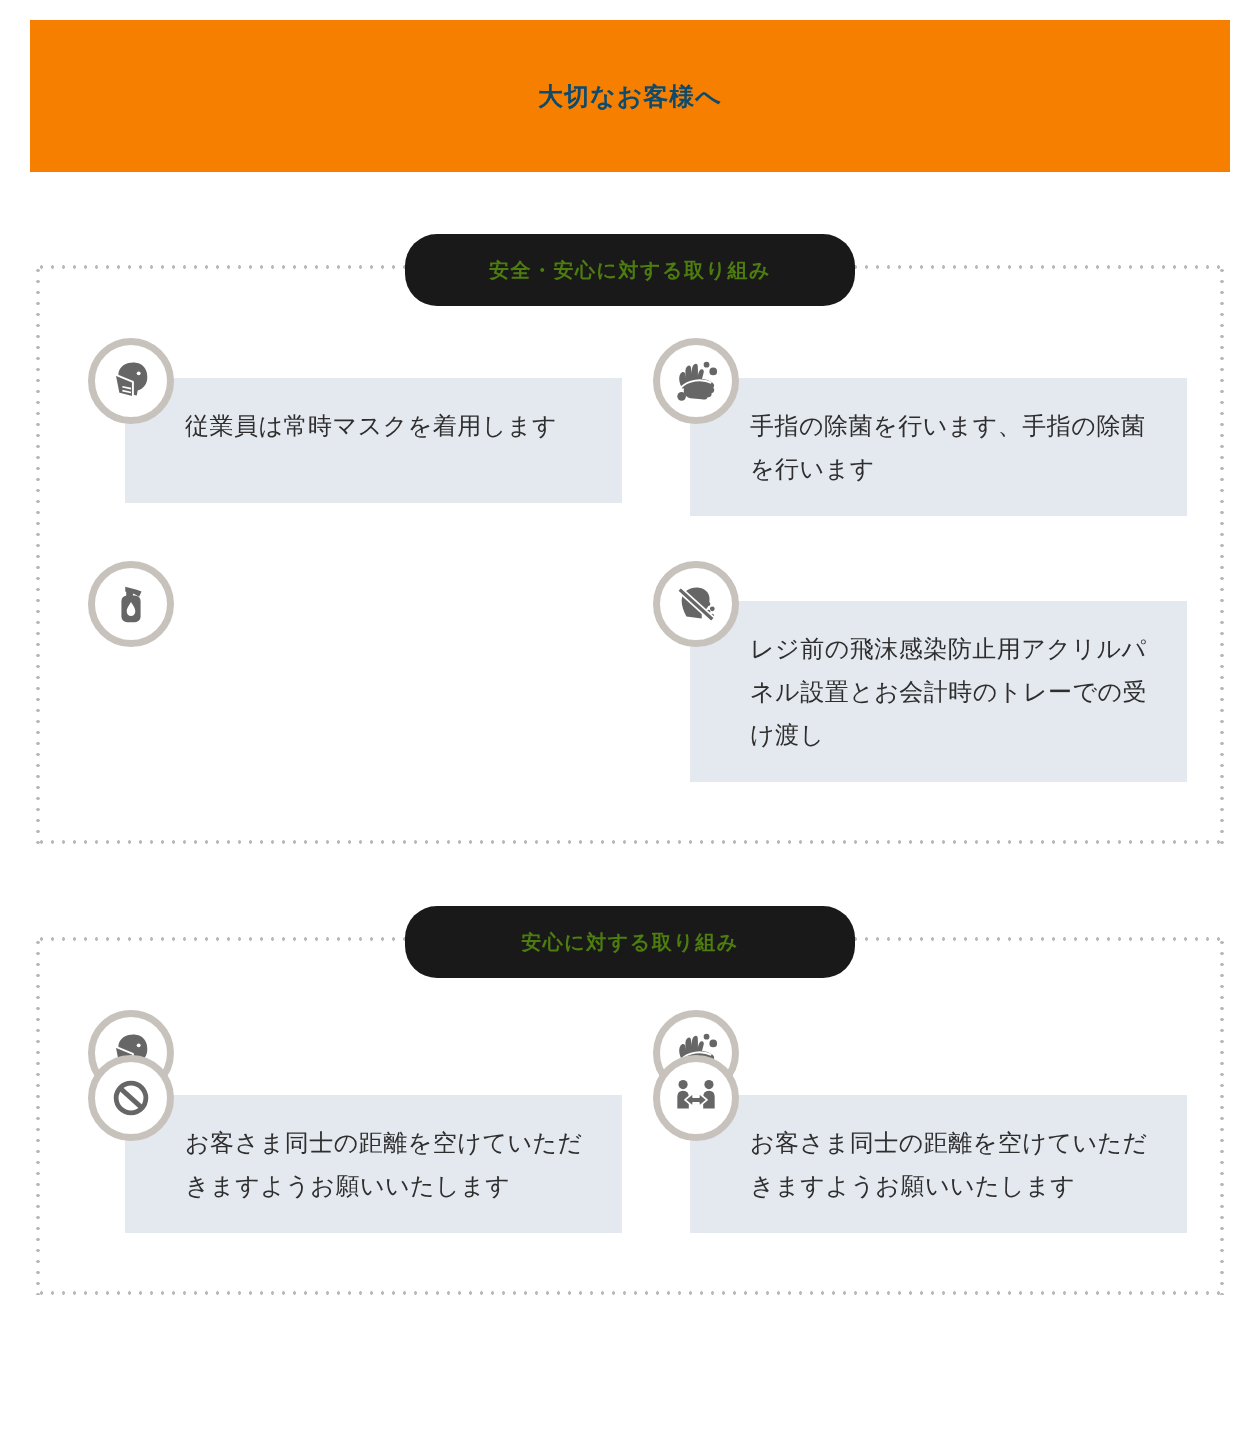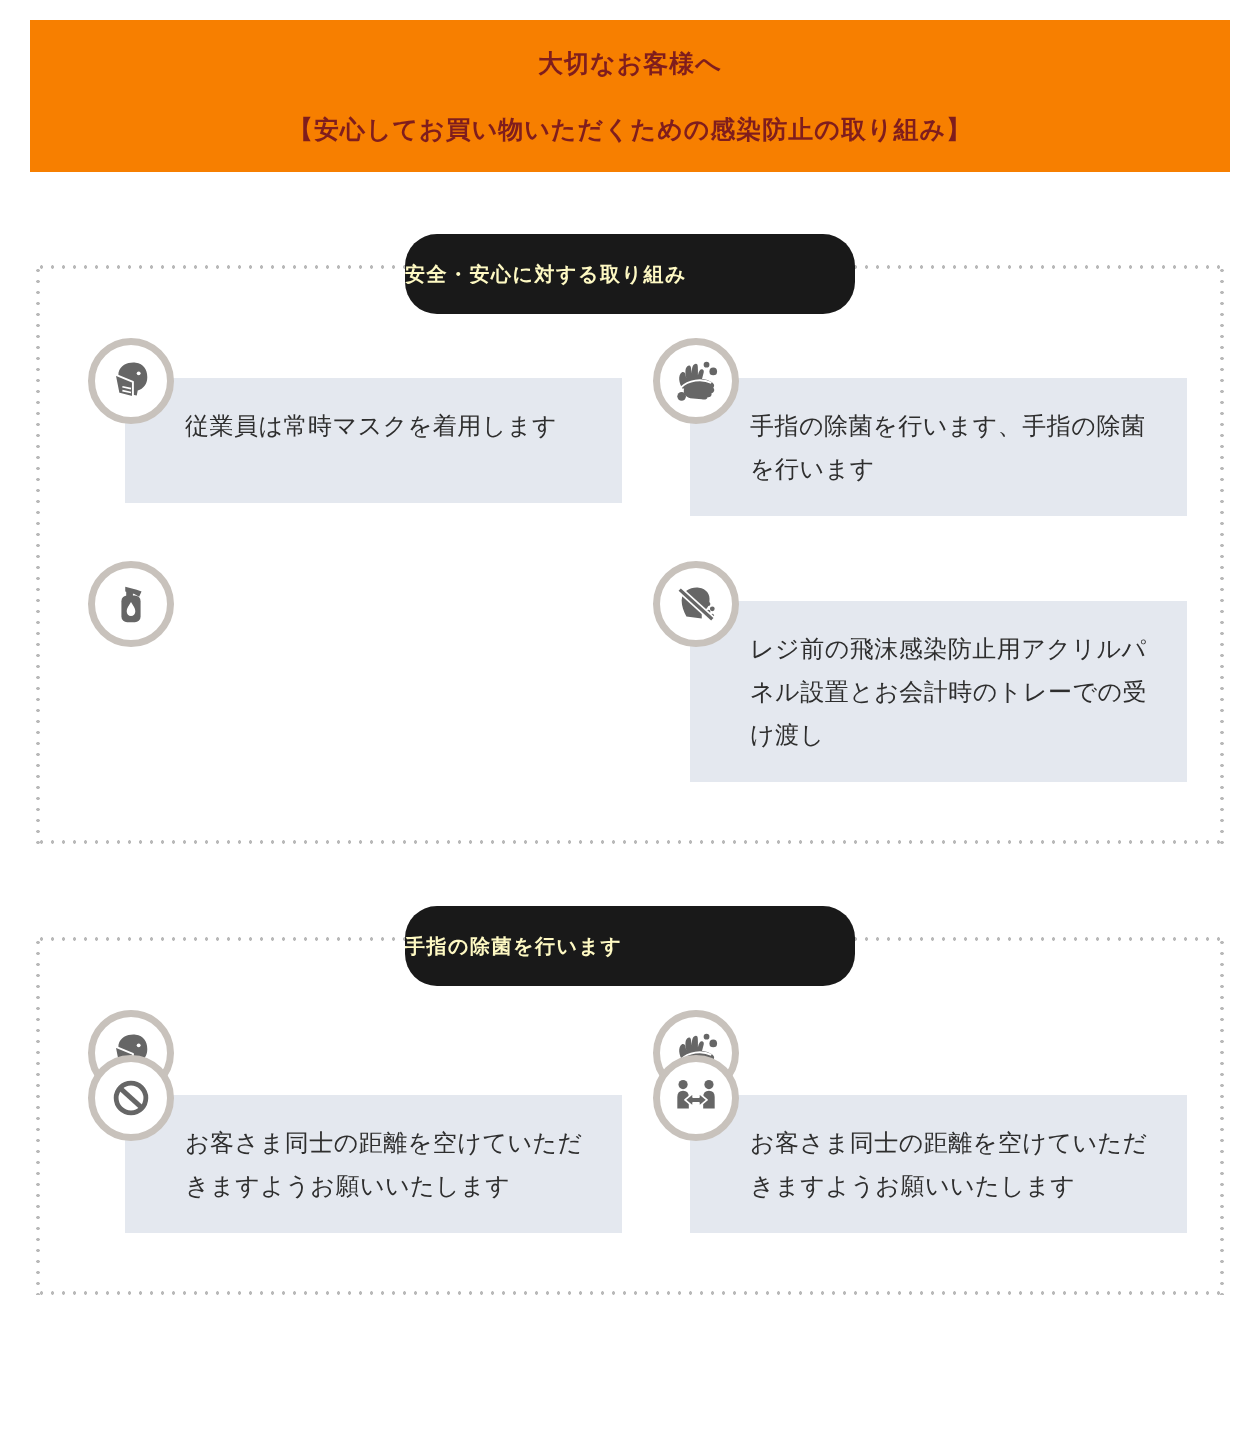--- a/index.html
+++ b/index.html
@@ -6,21 +6,21 @@
   html, body { background: #ffffff; }
   body {
     font-family: "Liberation Sans", "DejaVu Sans", sans-serif;
     width: 1260px;
   }
   .page { width: 1200px; margin: 0 auto; padding: 20px 0 30px; }
 
   
   .banner {
     background: #f77f00;
-    color: #7f1d1d;
+    color: #0c4a6e;
     height: 152px;
     display: flex;
     flex-direction: column;
     justify-content: center;
     align-items: center;
     gap: 36px;
   }
   .banner-line {
     font-size: 25px;
     font-weight: bold;
@@ -49,26 +49,27 @@
     background-size: 11px 4px, 11px 4px, 4px 11px, 4px 11px;
     background-repeat: repeat-x, repeat-x, repeat-y, repeat-y;
     z-index: 0;
   }
   .pill {
     position: absolute;
     top: -31px;
     left: 50%;
     transform: translateX(-50%);
     width: 450px;
-    height: 80px;
+    height: 72px;
     background: #191919;
     border-radius: 32px;
-    color: #fef9c3;
+    color: #4d7c0f;
     display: flex;
     align-items: center;
+    justify-content: center;
     font-size: 20px;
     font-weight: bold;
     letter-spacing: 1.5px;
     z-index: 2;
   }
 
   
   .grid {
     position: relative;
     z-index: 1;
@@ -107,21 +108,20 @@
     letter-spacing: 0.5px;
   }
 </style>
 </head>
 <body>
 
 <div class="page">
 
   <header class="banner">
     <div class="banner-line">大切なお客様へ</div>
-    <div class="banner-line">【安心してお買い物いただくための感染防止の取り組み】</div>
   </header>
 
   <section class="panel">
     <div class="pill">
       <span>安全・安心に対する取り組み</span>
     </div>
     <div class="grid">
 
       <div class="item">
         <span class="icon-circle">
@@ -179,21 +179,21 @@
         <div class="item-box">
           <p class="item-text">レジ前の飛沫感染防止用アクリルパネル設置とお会計時のトレーでの受け渡し</p>
         </div>
       </div>
 
     </div>
   </section>
 
   <section class="panel">
     <div class="pill">
-      <span>手指の除菌を行います</span>
+      <span>安心に対する取り組み</span>
     </div>
     <div class="grid">
 
       <div class="item">
         <span class="icon-circle">
           <svg viewBox="0 0 48 48" fill="#666666">
             <path d="M11 15 C13 7 22 4 29 5 C37 6 41 12 41 20 C41 27 37 32 31 34 L30 39 L13 36 C11 29 10 22 11 15 Z"></path>
             <circle cx="32" cy="16" r="2" fill="#ffffff"></circle>
             <path d="M7 17 L26 25 L26 41 L11 37 Z" stroke="#ffffff" stroke-width="2" stroke-linejoin="round"></path>
             <path d="M15 30 L24 32 M15 34 L24 36" stroke="#ffffff" stroke-width="1.8" fill="none"></path>

